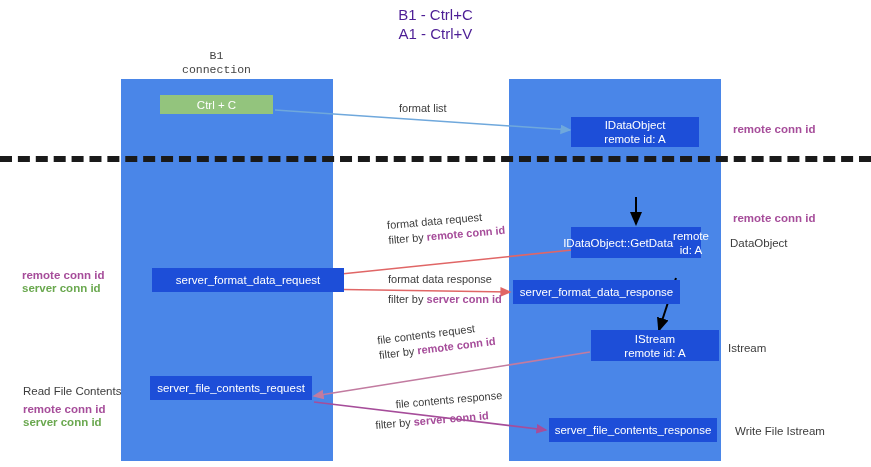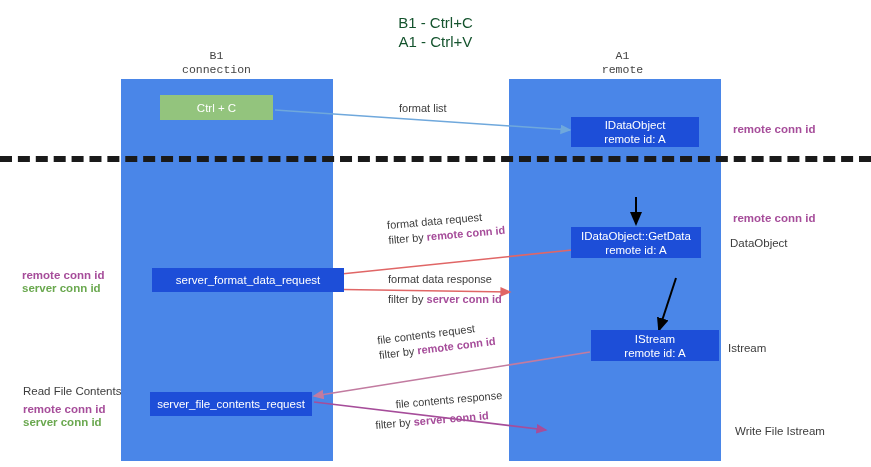--- a/index.html
+++ b/index.html
@@ -11,22 +11,22 @@
     position:relative;
     color:#3c3c3c;
   }
   #stage{position:absolute;left:0;top:0;width:871px;height:467px;}
 
   
   .lane{position:absolute;background:#4a86e8;}
 
   
   .title{
-    position:absolute;left:0;top:13px;width:871px;
-    text-align:center;font-size:15px;line-height:19px;color:#14532d;
+    position:absolute;left:0;top:5px;width:871px;
+    text-align:center;font-size:15px;line-height:19px;color:#4c1d95;
   }
 
   
   .col-head{
     position:absolute;text-align:center;font-size:11.5px;line-height:14px;color:#444;font-family:Liberation Mono, monospace;
   }
 
   
   .node{
     position:absolute;display:flex;align-items:center;justify-content:center;
@@ -59,24 +59,20 @@
 
   <div class="title">
     <div>B1 - Ctrl+C</div>
     <div>A1 - Ctrl+V</div>
   </div>
 
   <div class="col-head" style="left:134px;top:49px;width:165px;">
     <div>B1</div>
     <div>connection</div>
   </div>
-  <div class="col-head" style="left:540px;top:49px;width:165px;">
-    <div>A1</div>
-    <div>remote</div>
-  </div>
 
   <div class="lane" style="left:121px;top:79px;width:212px;height:382px;"></div>
   <div class="lane" style="left:509px;top:79px;width:212px;height:382px;"></div>
 
   <svg class="overlay">
     <defs>
       <marker id="ah-blue" markerWidth="7" markerHeight="7" refX="6" refY="3" orient="auto">
         <path d="M0,0 L7,3 L0,6 z" fill="#6fa8dc"></path>
       </marker>
       <marker id="ah-red" markerWidth="7" markerHeight="7" refX="6" refY="3" orient="auto">
@@ -101,49 +97,55 @@
 
     <path d="M310,289 L510,292" stroke="#e06666" stroke-width="1.6" fill="none" marker-end="url(#ah-red)"></path>
 
     <path d="M676,278 L659,330" stroke="#000000" stroke-width="2" fill="none" marker-end="url(#ah-black)"></path>
 
     <path d="M590,352 L314,396" stroke="#c27ba0" stroke-width="1.6" fill="none" marker-end="url(#ah-magenta)"></path>
 
     <path d="M314,402 L546,430" stroke="#a64d9a" stroke-width="1.6" fill="none" marker-end="url(#ah-violet)"></path>
   </svg>
 
-  <div class="node green" style="left:160px;top:95px;width:113px;height:25px;">
+  <div class="node green" style="left:160px;top:95px;width:113px;height:19px;">
     <span>Ctrl + C</span>
   </div>
 
   <div class="node orange" style="left:571px;top:117px;width:128px;height:30px;flex-direction:column;">
     <span>IDataObject</span>
     <span>remote id: A</span>
   </div>
 
 
-  <div class="node orange" style="left:571px;top:227px;width:130px;height:31px;flex-direction:column;">
+  <div class="node orange" style="left:571px;top:227px;width:130px;height:31px;flex-direction:row;">
     <span>IDataObject::GetData</span>
     <span>remote id: A</span>
   </div>
 
   <div class="node orange" style="left:152px;top:268px;width:192px;height:24px;">
     <span>server_format_data_request</span>
   </div>
 
+  <div class="node orange" style="left:513px;top:280px;width:167px;height:24px;">
+    <span>server_format_data_response</span>
+  </div>
 
   <div class="node orange" style="left:591px;top:330px;width:128px;height:31px;flex-direction:column;">
     <span>IStream</span>
     <span>remote id: A</span>
   </div>
 
-  <div class="node orange" style="left:150px;top:392px;width:162px;height:24px;">
+  <div class="node orange" style="left:150px;top:376px;width:162px;height:24px;">
     <span>server_file_contents_request</span>
   </div>
 
+  <div class="node orange" style="left:549px;top:418px;width:168px;height:24px;">
+    <span>server_file_contents_response</span>
+  </div>
 
   <div class="edge-label" style="left:399px;top:101px;">format list</div>
 
   <div class="edge-label rot-up" style="left:389px;top:218px;transform:rotate(-5deg);">
     <div>format data request</div>
     <div>
       <span>filter by </span><b class="lbl-purple">remote conn id</b>
     </div>
   </div>
 

